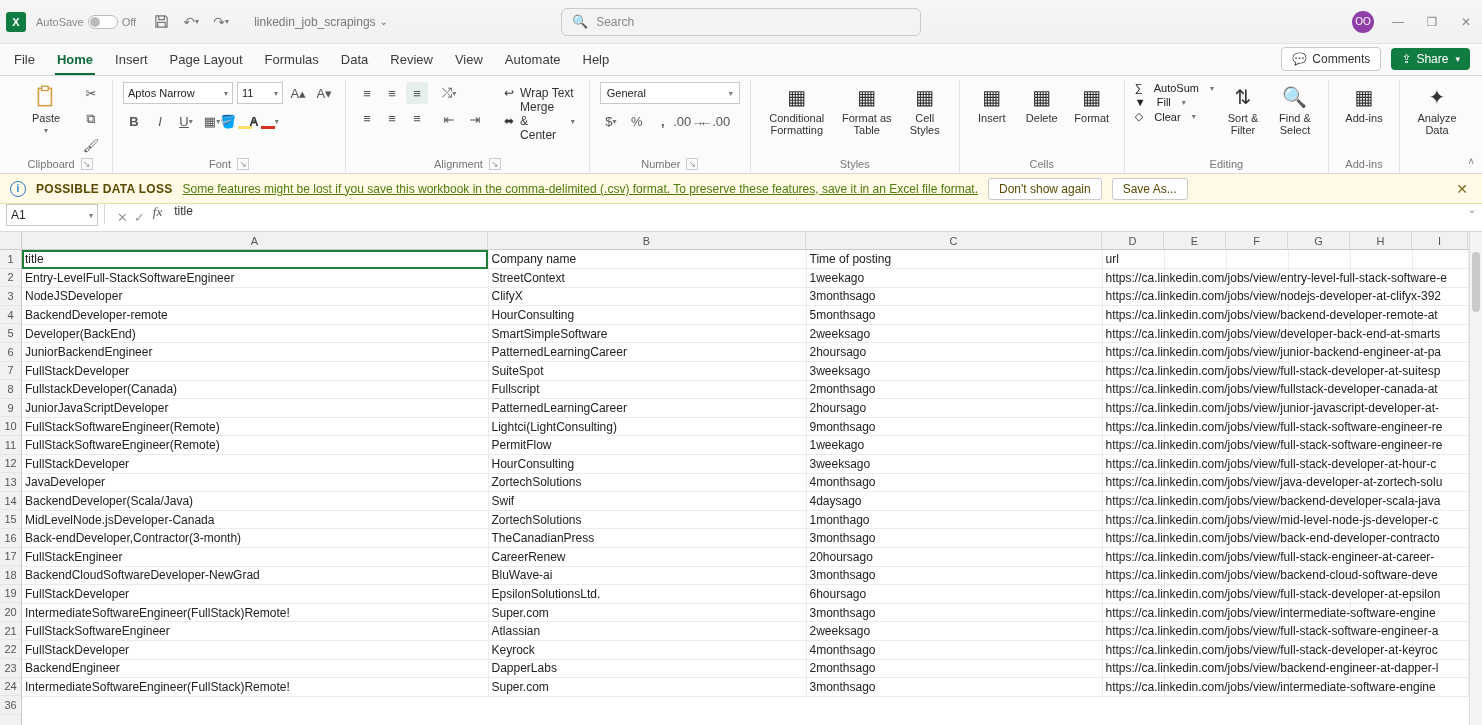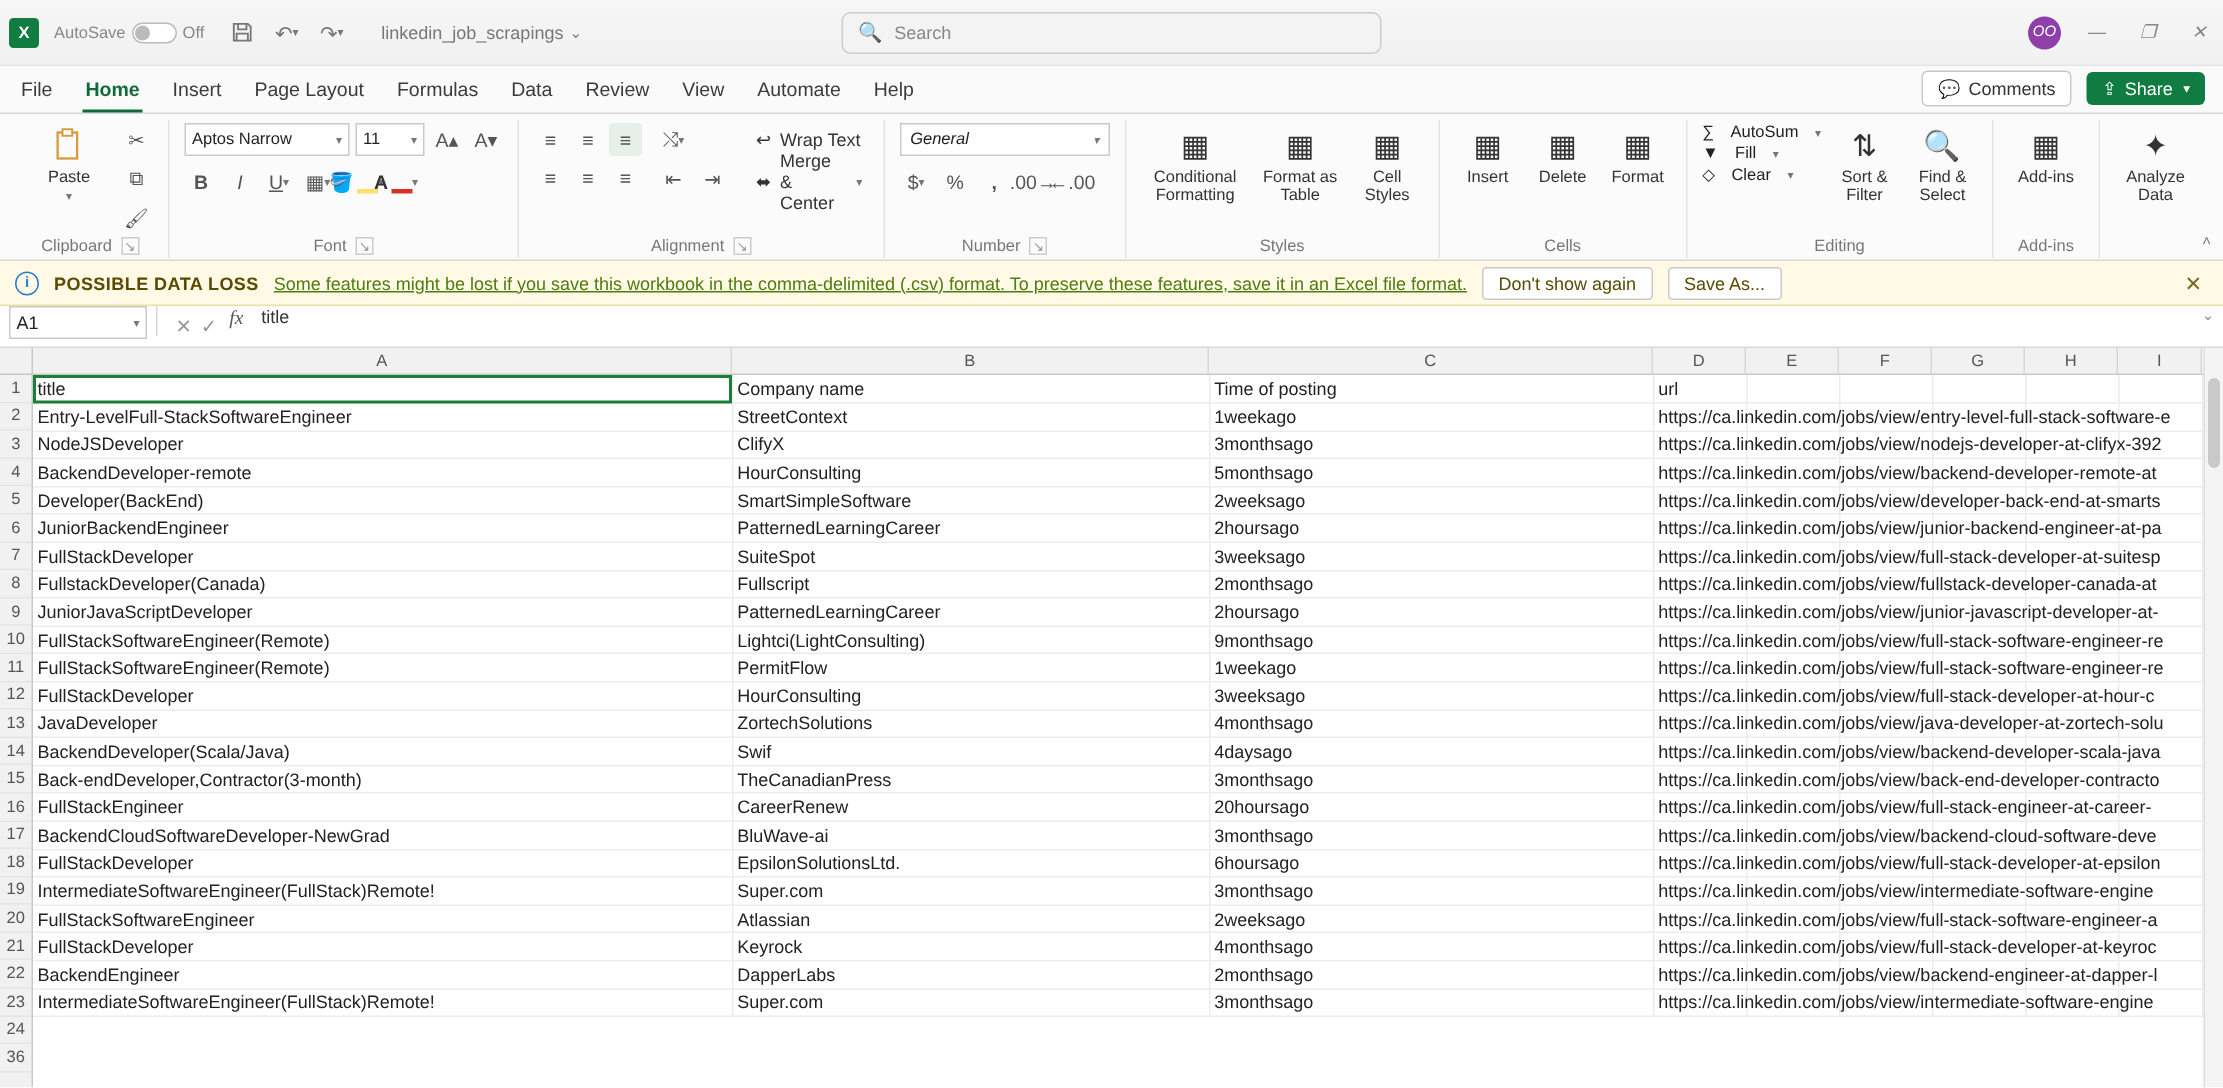--- a/index.html
+++ b/index.html
@@ -8,21 +8,21 @@
   .titlebar { height: 44px; background: linear-gradient(#f6f6f6,#f1f1f1); display:flex; align-items:center; padding:0 6px; border-bottom:1px solid #e3e3e3; position:relative;}
   .excel-logo { width:20px; height:20px; background:#107c41; color:#fff; font-size:11px; font-weight:bold; display:flex; align-items:center; justify-content:center; border-radius:3px; margin-right:10px;}
   .autosave { display:flex; align-items:center; font-size:11px; color:#888; margin-right:10px;}
   .toggle { width:30px; height:14px; border:1px solid #bbb; border-radius:8px; background:#fff; position:relative; margin:0 4px;}
   .toggle::after { content:""; position:absolute; width:10px; height:10px; background:#bbb; border-radius:50%; top:1px; left:1px;}
   .qat-btn { width:22px; height:22px; display:flex; align-items:center; justify-content:center; color:#777; margin:0 4px; font-size:14px; border-radius:3px;}
   .filename { color:#777; font-size:12px; margin-left:18px; display:flex; align-items:center;}
   .filename .chev { margin-left:4px; font-size:10px;}
   .searchbox { position:absolute; left:50%; transform:translateX(-50%); width:360px; height:28px; border:1px solid #ccc; border-radius:6px; background:#f3f3f3; display:flex; align-items:center; padding:0 10px; color:#888;}
   .searchbox .mag { margin-right:8px; font-size:13px;}
-  .title-right { margin-left:auto; display:flex; gap:14px;font-style:italic;}
+  .title-right { margin-left:auto; display:flex; align-items:center; gap:14px;}
   .avatar { width:22px; height:22px; border-radius:50%; background:#8e3fa8; color:#fff; font-size:10px; display:flex; align-items:center; justify-content:center;}
   .winbtn { width:20px; height:20px; color:#888; display:flex; align-items:center; justify-content:center; font-size:12px;}
   
   .tabs { height:32px; display:flex; align-items:flex-end; padding:0 12px; gap:18px; border-bottom:1px solid #d8d8d8; background:#fafafa;}
   .tab { font-size:13px; color:#3b3b3b; padding:6px 2px 8px 2px; cursor:pointer;}
   .tab.active { color:#0f6b3a; border-bottom:2px solid #0f6b3a; font-weight:600; padding-bottom:6px;}
   .tabs-right { margin-left:auto; display:flex; align-items:center; gap:10px; padding-bottom:4px;}
   .comments-btn { display:flex; align-items:center; gap:5px; border:1px solid #c9c9c9; border-radius:4px; padding:4px 10px; font-size:12px; color:#333; background:#fff;}
   .share-btn { display:flex; align-items:center; gap:5px; background:#107c41; color:#fff; border-radius:4px; padding:4px 10px; font-size:12px;}
   .share-btn .chev { font-size:9px; margin-left:2px;}
@@ -33,21 +33,21 @@
   .group-label { font-size:11px; color:#777; padding:2px 0 2px 0; display:flex; align-items:center; gap:6px;}
   .group-label .launcher { font-size:9px; color:#999; border:1px solid #ccc; width:12px; height:12px; display:flex; align-items:center; justify-content:center;}
   .bigbtn { display:flex; flex-direction:column; align-items:center; width:56px; font-size:11px; color:#333; gap:2px; padding-top:2px;}
   .bigbtn .ico { width:28px; height:26px; display:flex; align-items:center; justify-content:center; font-size:20px;}
   .smbtn { width:22px; height:22px; display:flex; align-items:center; justify-content:center; color:#555; font-size:13px; border-radius:3px;}
   .col { display:flex; flex-direction:column; gap:4px;}
   .row { display:flex; align-items:center; gap:4px;}
   .fontname { width:110px; height:22px; border:1px solid #c9c9c9; font-size:11px; padding:0 4px; display:flex; align-items:center; justify-content:space-between; background:#fff;}
   .fontsize { width:46px; height:22px; border:1px solid #c9c9c9; font-size:11px; padding:0 4px; display:flex; align-items:center; justify-content:space-between; background:#fff;}
   .dd { font-size:8px; color:#777; }
-  .numfmt { width:140px; height:22px; border:1px solid #c9c9c9; font-size:11px; padding:0 6px; display:flex; align-items:center; justify-content:space-between; background:#fff;font-style:italic;}
+  .numfmt { width:140px; height:22px; border:1px solid #c9c9c9; font-size:11px; padding:0 6px; display:flex; align-items:center; justify-content:space-between; background:#fff;}
   .wrap-merge { display:flex; flex-direction:column; gap:6px;}
   .wrap-btn, .merge-btn { display:flex; align-items:center; gap:6px; font-size:12px; color:#333; height:22px; padding:0 4px;}
   .align-grid { display:grid; grid-template-columns:repeat(3,22px); grid-template-rows:repeat(2,22px); gap:3px;}
   .align-grid .smbtn.sel { background:#e6efe9; }
   .color-sw { display:flex; align-items:flex-end; gap:2px;}
   .under { width:14px; height:3px; }
   .ribbon-collapse { position:absolute; right:8px; bottom:6px; font-size:10px; color:#777;}
   
   .msgbar { height:30px; background:#fff9e5; border-bottom:1px solid #e8dfa9; display:flex; align-items:center; padding:0 10px; font-size:12px; color:#5a4a00; gap:10px;}
   .msgbar .info { width:16px; height:16px; border:1.5px solid #2b7cd3; color:#2b7cd3; border-radius:50%; display:flex; align-items:center; justify-content:center; font-size:10px; font-weight:bold;}
@@ -587,20 +587,31 @@
                 <td>Swif</td>
                 <td>4daysago</td>
                 <td class="over">https://ca.linkedin.com/jobs/view/backend-developer-scala-java</td>
                 <td></td>
                 <td></td>
                 <td></td>
                 <td></td>
                 <td></td>
               </tr>
               <tr>
+                <td>MidLevelNode.jsDeveloper-Canada</td>
+                <td>ZortechSolutions</td>
+                <td>1monthago</td>
+                <td class="over">https://ca.linkedin.com/jobs/view/mid-level-node-js-developer-c</td>
+                <td></td>
+                <td></td>
+                <td></td>
+                <td></td>
+                <td></td>
+              </tr>
+              <tr>
                 <td>Back-endDeveloper,Contractor(3-month)</td>
                 <td>TheCanadianPress</td>
                 <td>3monthsago</td>
                 <td class="over">https://ca.linkedin.com/jobs/view/back-end-developer-contracto</td>
                 <td></td>
                 <td></td>
                 <td></td>
                 <td></td>
                 <td></td>
               </tr>

